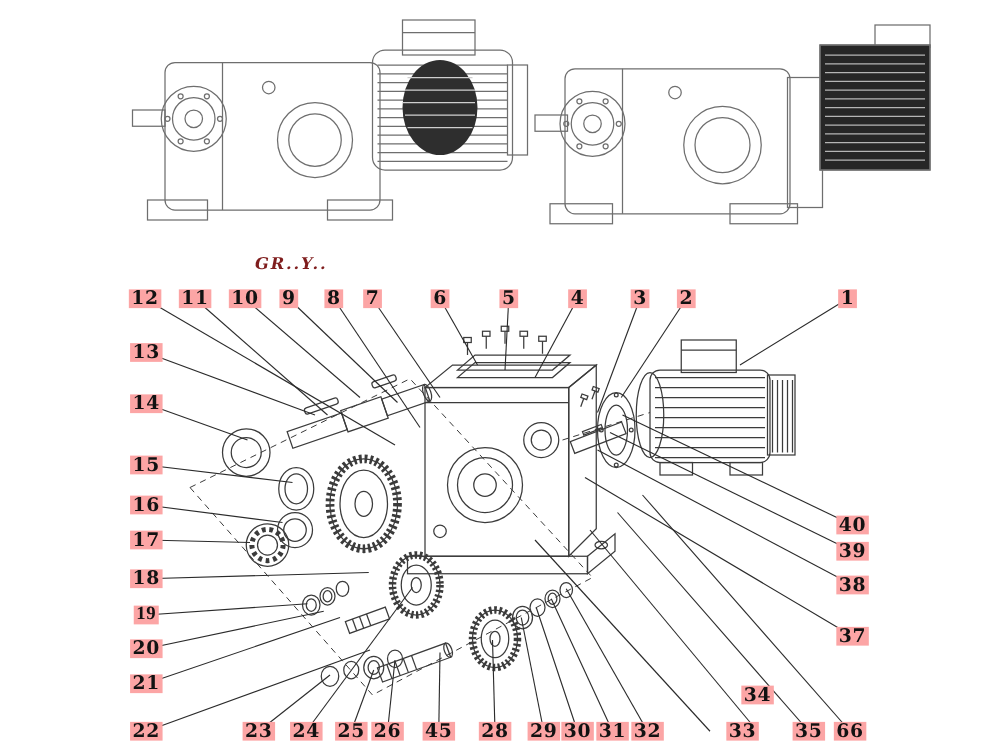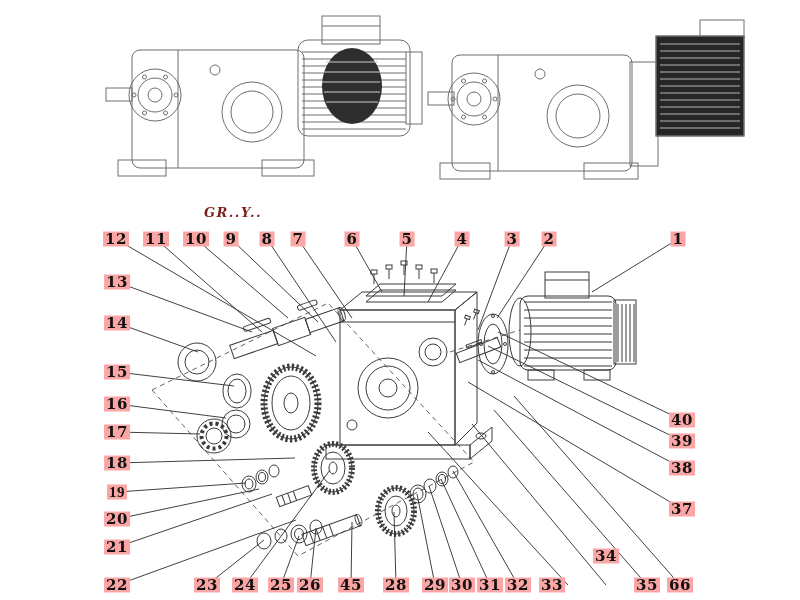--- a/index.html
+++ b/index.html
@@ -323,21 +323,21 @@
       <div class="callout" style="left: 207px; top: 585px;">23</div>
       <div class="callout" style="left: 245px; top: 585px;">24</div>
       <div class="callout" style="left: 281px; top: 585px;">25</div>
       <div class="callout" style="left: 310px; top: 585px;">26</div>
       <div class="callout" style="left: 351px; top: 585px;">45</div>
       <div class="callout" style="left: 396px; top: 585px;">28</div>
       <div class="callout" style="left: 435px; top: 585px;">29</div>
       <div class="callout" style="left: 462px; top: 585px;">30</div>
       <div class="callout" style="left: 490px; top: 585px;">31</div>
       <div class="callout" style="left: 518px; top: 585px;">32</div>
-      <div class="callout" style="left: 552px; top: 585px; text-align: right;">33</div>
+      <div class="callout" style="left: 594px; top: 585px; text-align: right;">33</div>
       <div class="callout" style="left: 606px; top: 556px;">34</div>
       <div class="callout" style="left: 647px; top: 585px;">35</div>
       <div class="callout" style="left: 680px; top: 585px;">66</div>
       <div class="callout" style="left: 682px; top: 509px;">37</div>
       <div class="callout" style="left: 682px; top: 468px;">38</div>
       <div class="callout" style="left: 682px; top: 441px;">39</div>
       <div class="callout" style="left: 682px; top: 420px;">40</div>
     </div>
 
   <div class="model-title" style="left:233px;top:212px;">GR..Y..</div>

